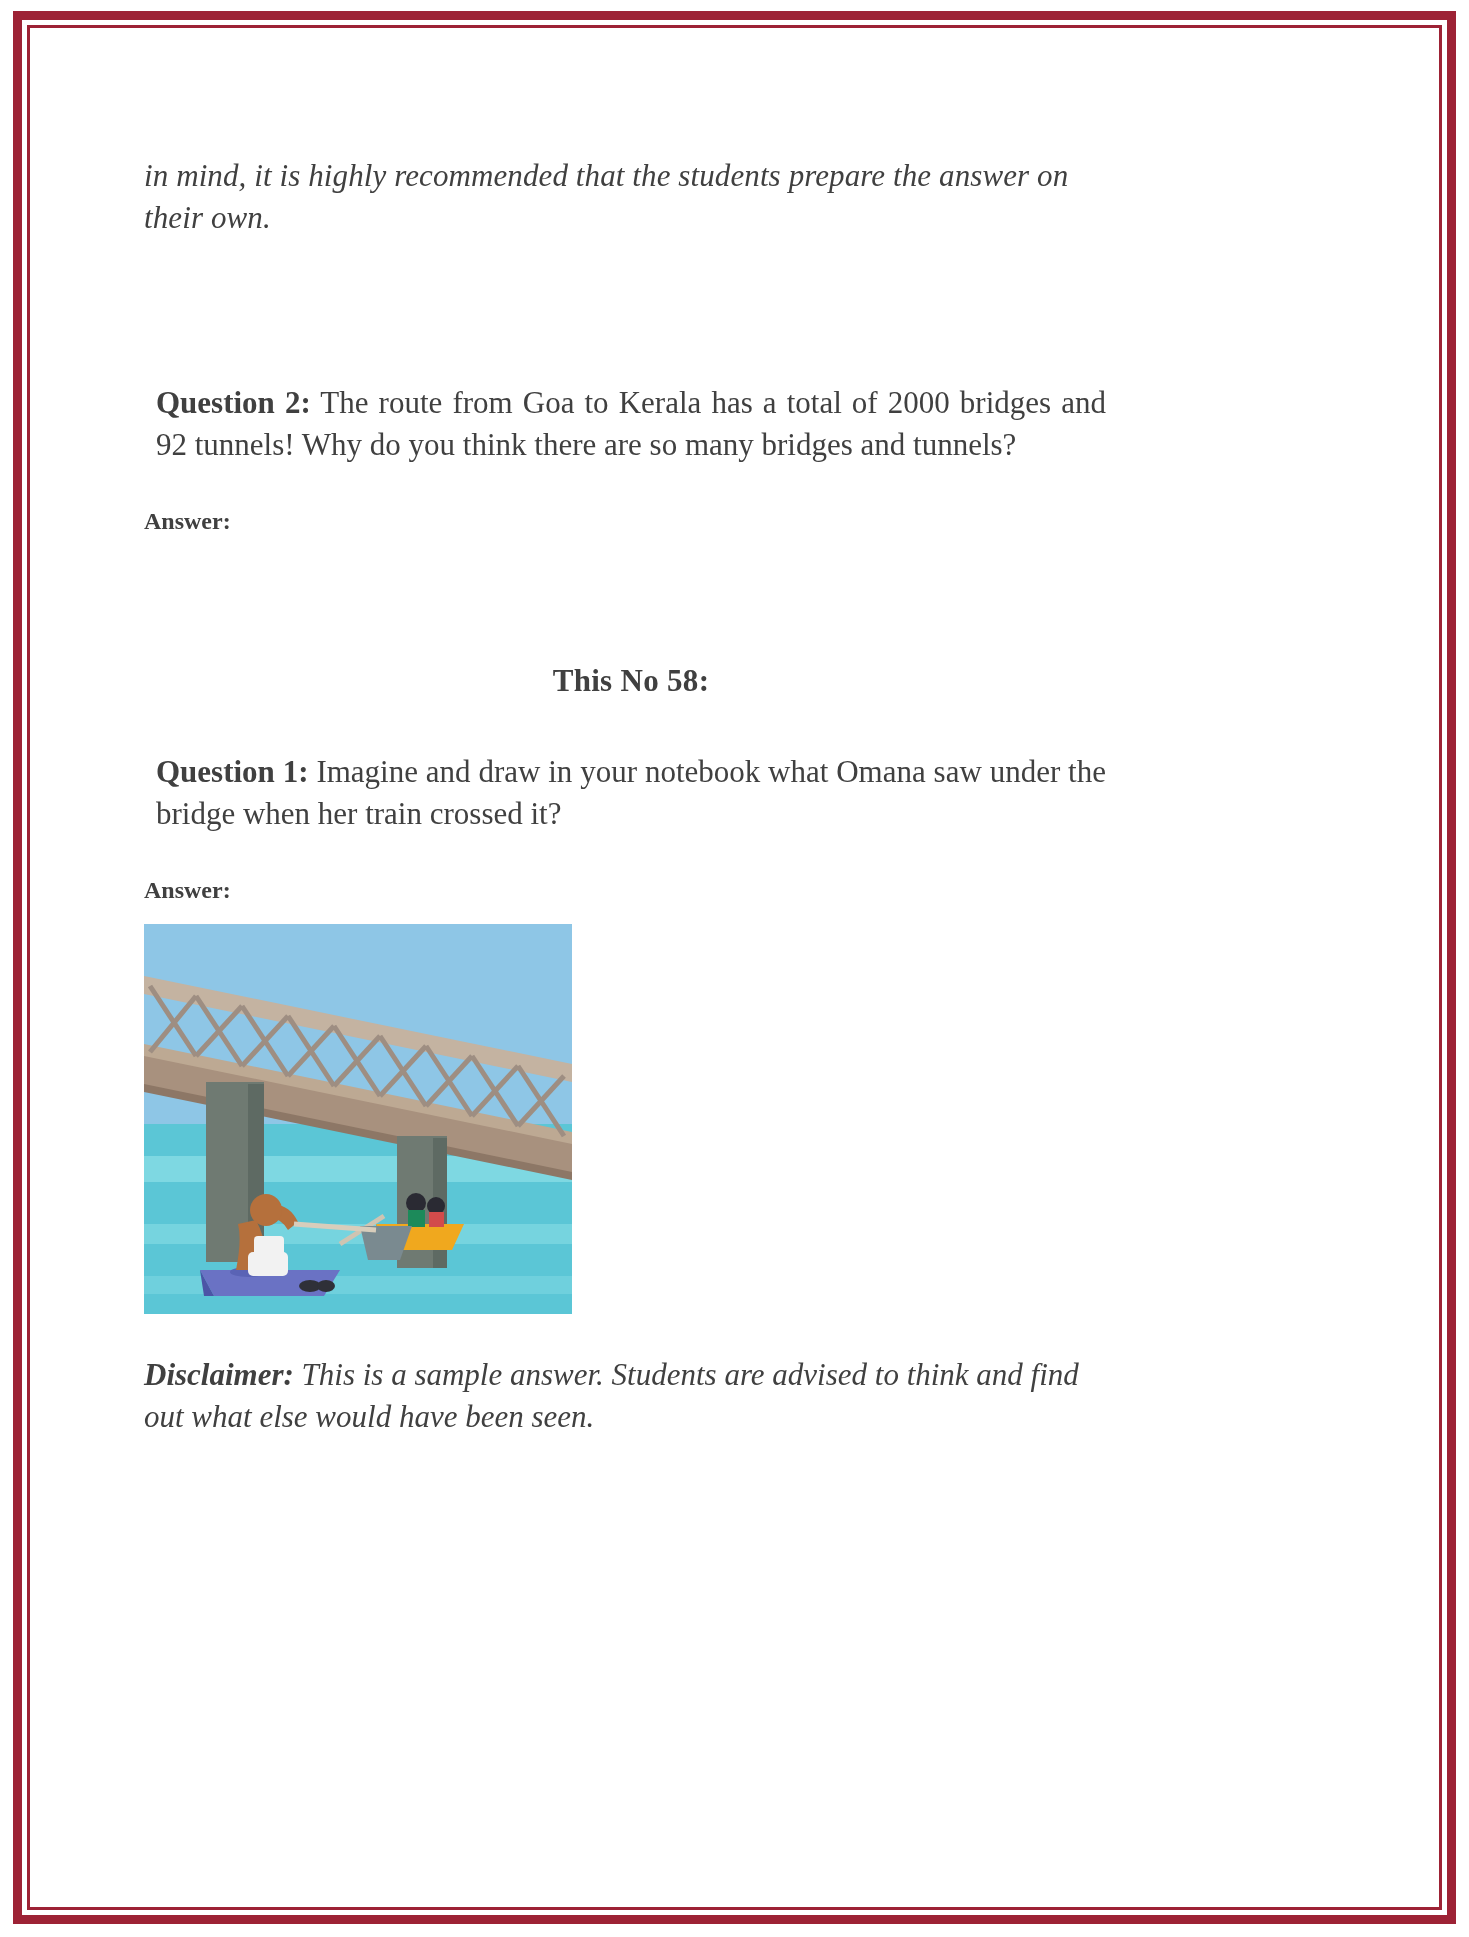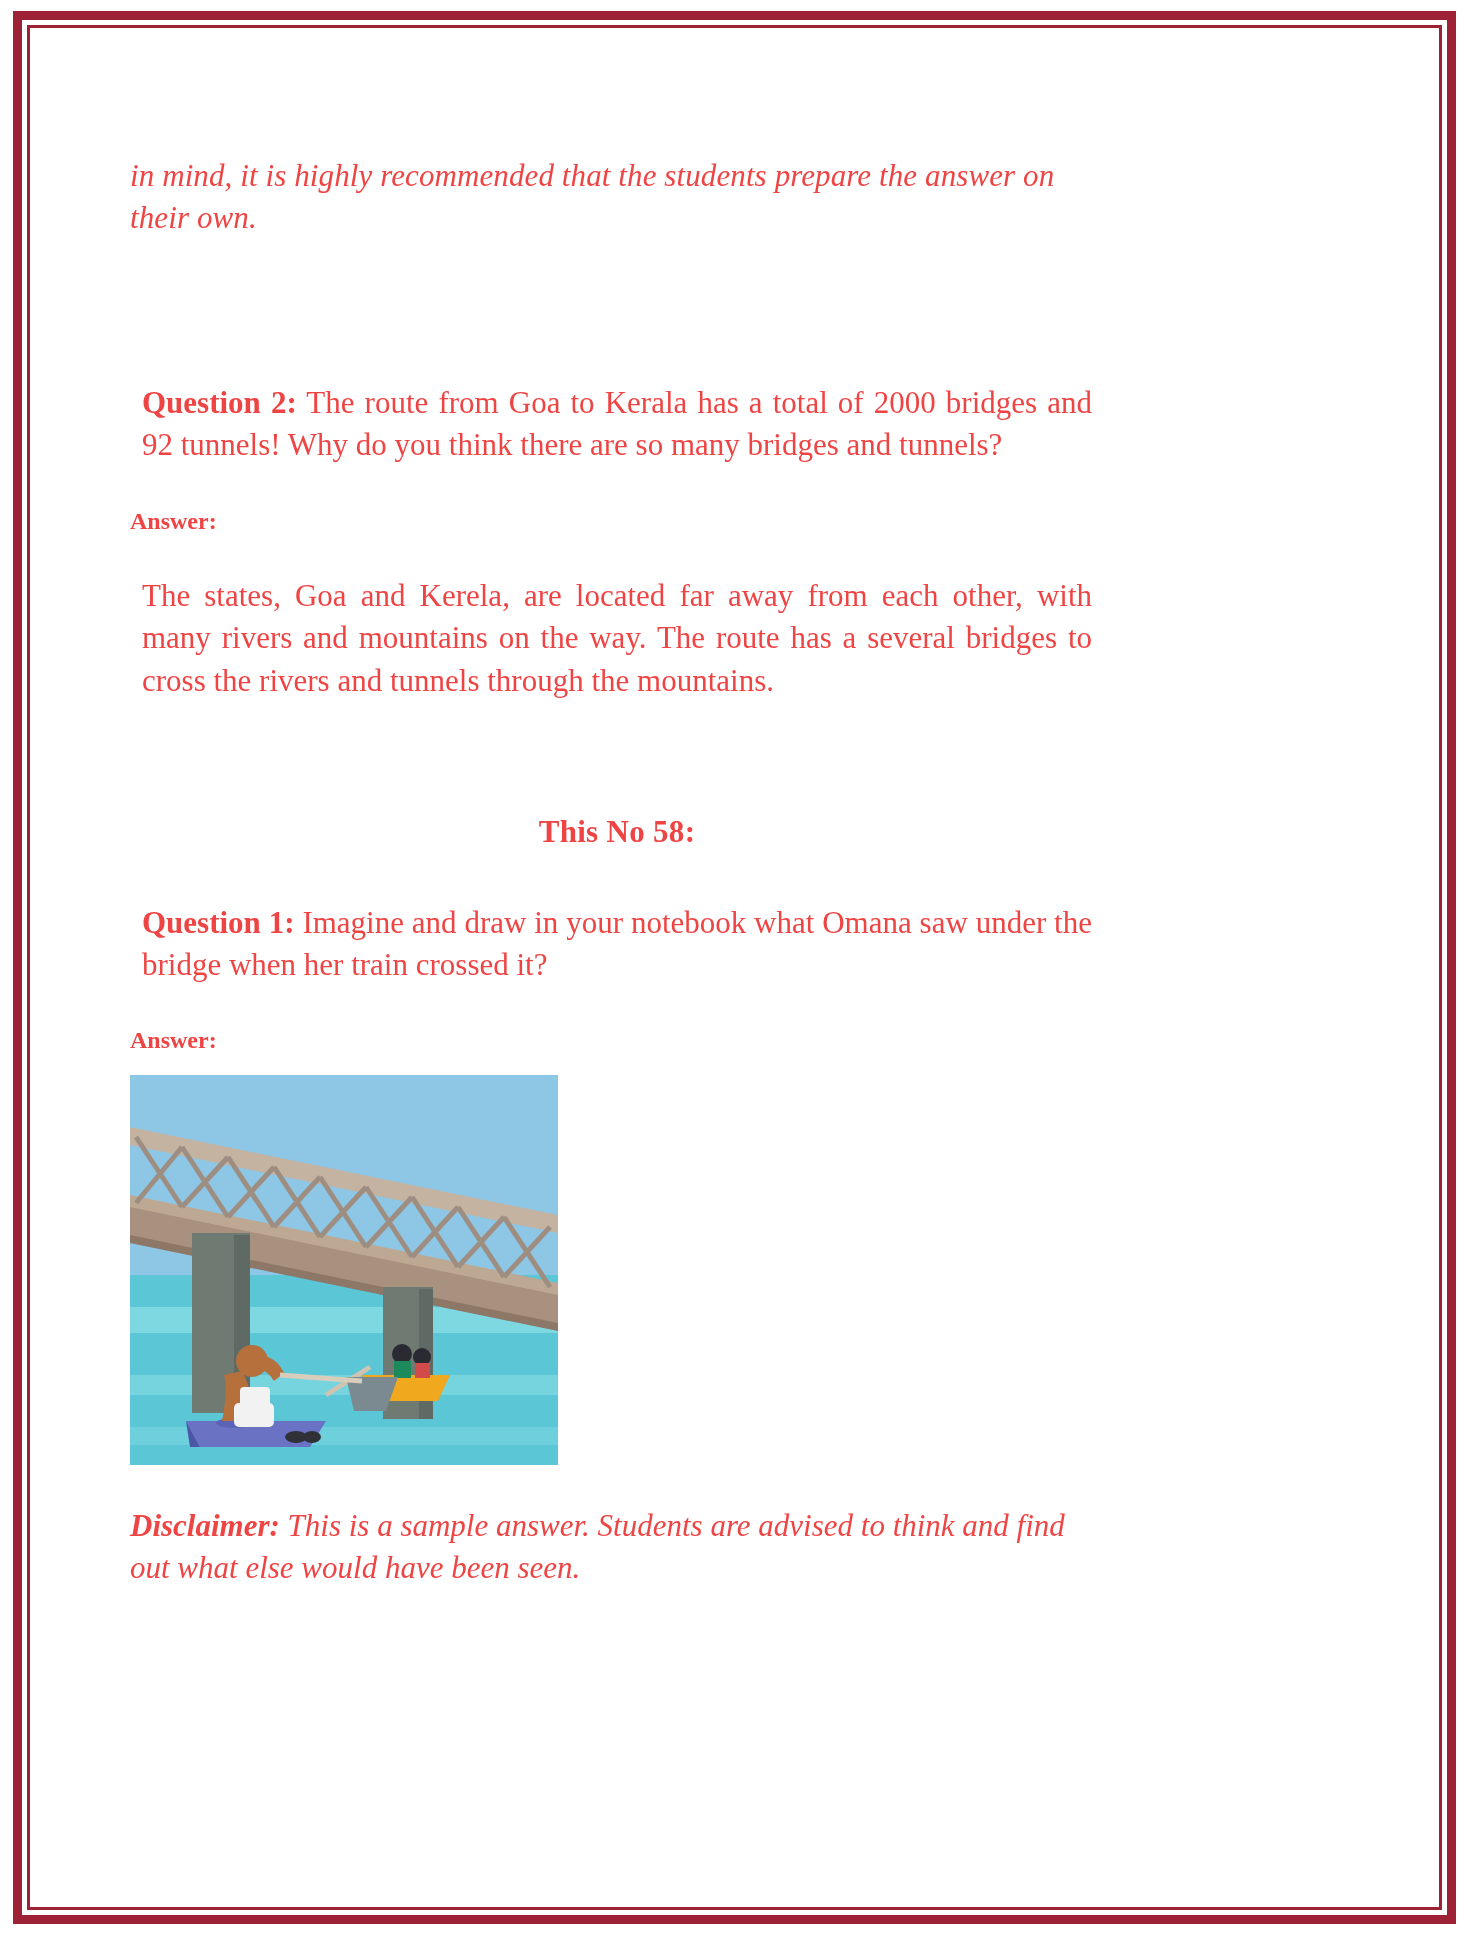--- a/index.html
+++ b/index.html
@@ -47,24 +47,24 @@
     top: 25px;
     right: 27px;
     bottom: 27px;
     border: 3px solid #9d2235;
     box-sizing: border-box;
   }
 
   
   .content {
     position: absolute;
-    left: 130px;
+    left: 144px;
     top: 124px;
     width: 974px;
-    color: #ef4444;
+    color: #404040;
   }
 
   .para {
     margin: 12px;
     font-size: 31px;
     line-height: 1.36;
     text-align: justify;
     text-justify: inter-word;
   }
 
@@ -133,21 +133,20 @@
     <div class="spacer-lg"></div>
 
     <p class="para"><span class="q-label">Question 2:</span><span> The route from Goa to Kerala has a total of 2000 bridges and 92 tunnels! Why do you think there are so many bridges and tunnels?</span></p>
 
     <div class="spacer-sm"></div>
 
     <p class="answer-label">Answer:</p>
 
     <div class="spacer-sm"></div>
 
-    <p class="para">The states, Goa and Kerela, are located far away from each other, with many rivers and mountains on the way. The route has a several bridges to cross the rivers and tunnels through the mountains.</p>
 
     <div class="spacer-lg"></div>
 
     <p class="page-heading">This No 58:</p>
 
     <div class="spacer-md"></div>
 
     <p class="para"><span class="q-label">Question 1:</span><span> Imagine and draw in your notebook what Omana saw under the bridge when her train crossed it?</span></p>
 
     <div class="spacer-sm"></div>

